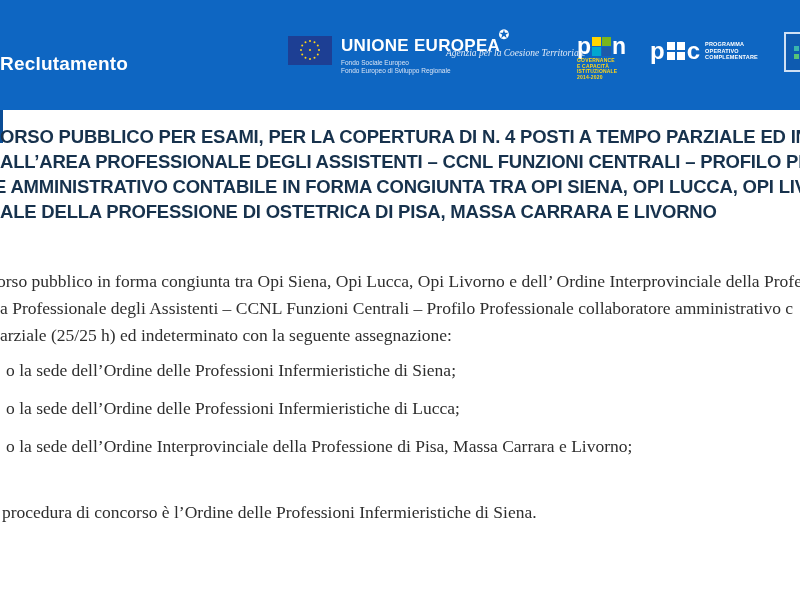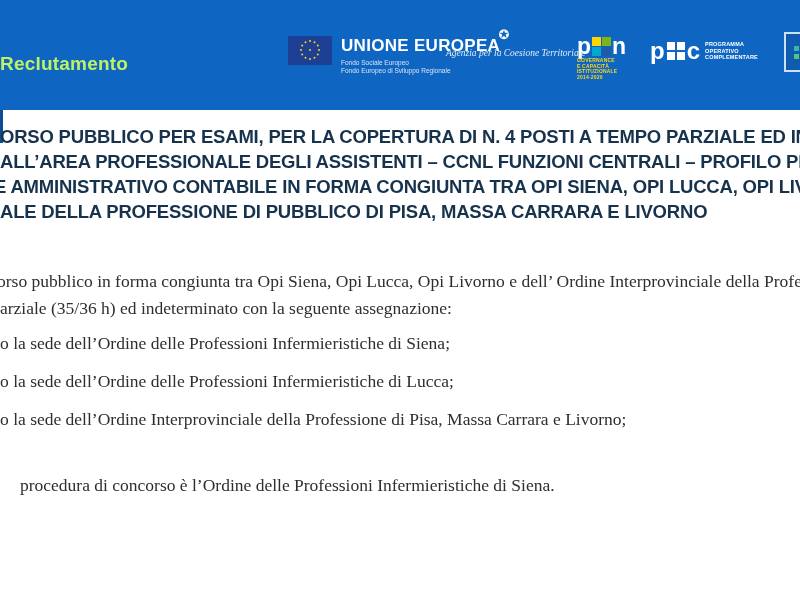--- a/index.html
+++ b/index.html
@@ -10,21 +10,21 @@
     font-family:"Liberation Sans", sans-serif;
   }
 
   
   .header {
     position:absolute; top:0; left:0; width:800px; height:110px;
     background:#0e66c2;
   }
   .brand {
     position:absolute; left:0; top:53px;
-    color:#bef264; font-weight:700; font-size:19px; letter-spacing:0.2px;
+    color:#ffffff; font-weight:700; font-size:19px; letter-spacing:0.2px;
     white-space:nowrap;
   }
   .edge-fragment {
     position:absolute; left:0; top:110px; width:3px; height:33px;
     background:#0a4d96;
   }
 
   
   .eu-logo { position:absolute; left:288px; top:36px; display:flex; }
   .eu-flag {
@@ -104,24 +104,24 @@
     margin-top:44px; color:#2e2e2e;
     font-family:"Liberation Serif", serif; font-size:17.5px; line-height:27px;
   }
   .i-line { white-space:nowrap; }
   .i-line.offset { margin-left:-3px; }
 
   .venue-list { margin-top:8px; list-style:none; }
   .venue-list li {
     white-space:nowrap; color:#2e2e2e;
     font-family:"Liberation Serif", serif; font-size:17.5px;
-    line-height:26px; margin-bottom:12px;
+    line-height:26px; margin-bottom:12px;padding-left:6px;
   }
   .closing {
-    margin-top:40px; padding-left:20px; color:#2e2e2e;
+    margin-top:40px; padding-left:2px; color:#2e2e2e;
     font-family:"Liberation Serif", serif; font-size:17.5px; line-height:26px;
     white-space:nowrap;
   }
 </style>
 </head>
 <body>
 
 <div class="screen">
 
   <header class="header">
@@ -187,26 +187,27 @@
   </header>
 
   <span class="edge-fragment"></span>
 
   <main class="content">
 
     <h1 class="page-title">
       <div class="t-line">ORSO PUBBLICO PER ESAMI, PER LA COPERTURA DI N. 4 POSTI A TEMPO PARZIALE ED INDETERM</div>
       <div class="t-line">ALL’AREA PROFESSIONALE DEGLI ASSISTENTI – CCNL FUNZIONI CENTRALI – PROFILO PROFESSI</div>
       <div class="t-line offset">E AMMINISTRATIVO CONTABILE IN FORMA CONGIUNTA TRA OPI SIENA, OPI LUCCA, OPI LIVORNO</div>
-      <div class="t-line">ALE DELLA PROFESSIONE DI PUBBLICO DI PISA, MASSA CARRARA E LIVORNO</div>
+      <div class="t-line">ALE DELLA PROFESSIONE DI OSTETRICA DI PISA, MASSA CARRARA E LIVORNO</div>
     </h1>
 
     <div class="intro">
       <div class="i-line offset">orso pubblico in forma congiunta tra Opi Siena, Opi Lucca, Opi Livorno e dell’ Ordine Interprovinciale della Profes</div>
-      <div class="i-line">arziale (35/36 h) ed indeterminato con la seguente assegnazione:</div>
+      <div class="i-line">a Professionale degli Assistenti – CCNL Funzioni Centrali – Profilo Professionale collaboratore amministrativo c</div>
+      <div class="i-line">arziale (25/25 h) ed indeterminato con la seguente assegnazione:</div>
     </div>
 
     <ul class="venue-list">
       <li>o la sede dell’Ordine delle Professioni Infermieristiche di Siena;</li>
       <li>o la sede dell’Ordine delle Professioni Infermieristiche di Lucca;</li>
       <li>o la sede dell’Ordine Interprovinciale della Professione di Pisa, Massa Carrara e Livorno;</li>
     </ul>
 
     <p class="closing">procedura di concorso è l’Ordine delle Professioni Infermieristiche di Siena.</p>
 

